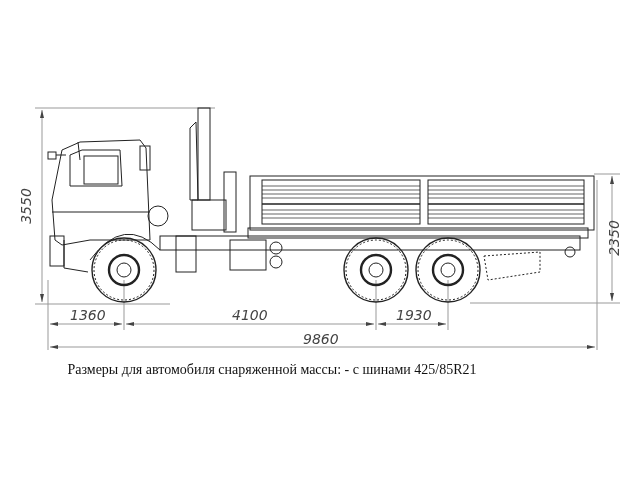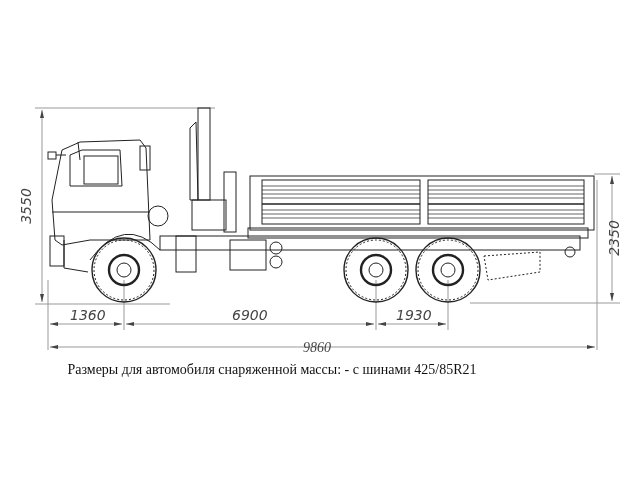--- a/index.html
+++ b/index.html
@@ -110,17 +110,17 @@
     <circle cx="448" cy="270" r="7"></circle>
 
     <path d="M484,256 L540,252 L540,272 L488,280 Z" stroke-dasharray="2 2"></path>
     <circle cx="570" cy="252" r="5"></circle>
   </g>
 </svg>
 
 <div class="dim vert" style="left:6px;top:198px;width:40px;text-align:center;">3550</div>
 <div class="dim vert" style="left:594px;top:230px;width:40px;text-align:center;">2350</div>
 <div class="dim" style="left:70px;top:307px;">1360</div>
-<div class="dim" style="left:232px;top:307px;">6900</div>
+<div class="dim" style="left:232px;top:307px;">4100</div>
 <div class="dim" style="left:396px;top:307px;">1930</div>
-<div class="dim" style="left:303px;top:340px;font-family:Liberation Serif, serif;">9860</div>
+<div class="dim" style="left:303px;top:331px;">9860</div>
 
 <div id="caption">Размеры для автомобиля снаряженной массы: - с шинами 425/85R21</div>
 
 </body></html>

